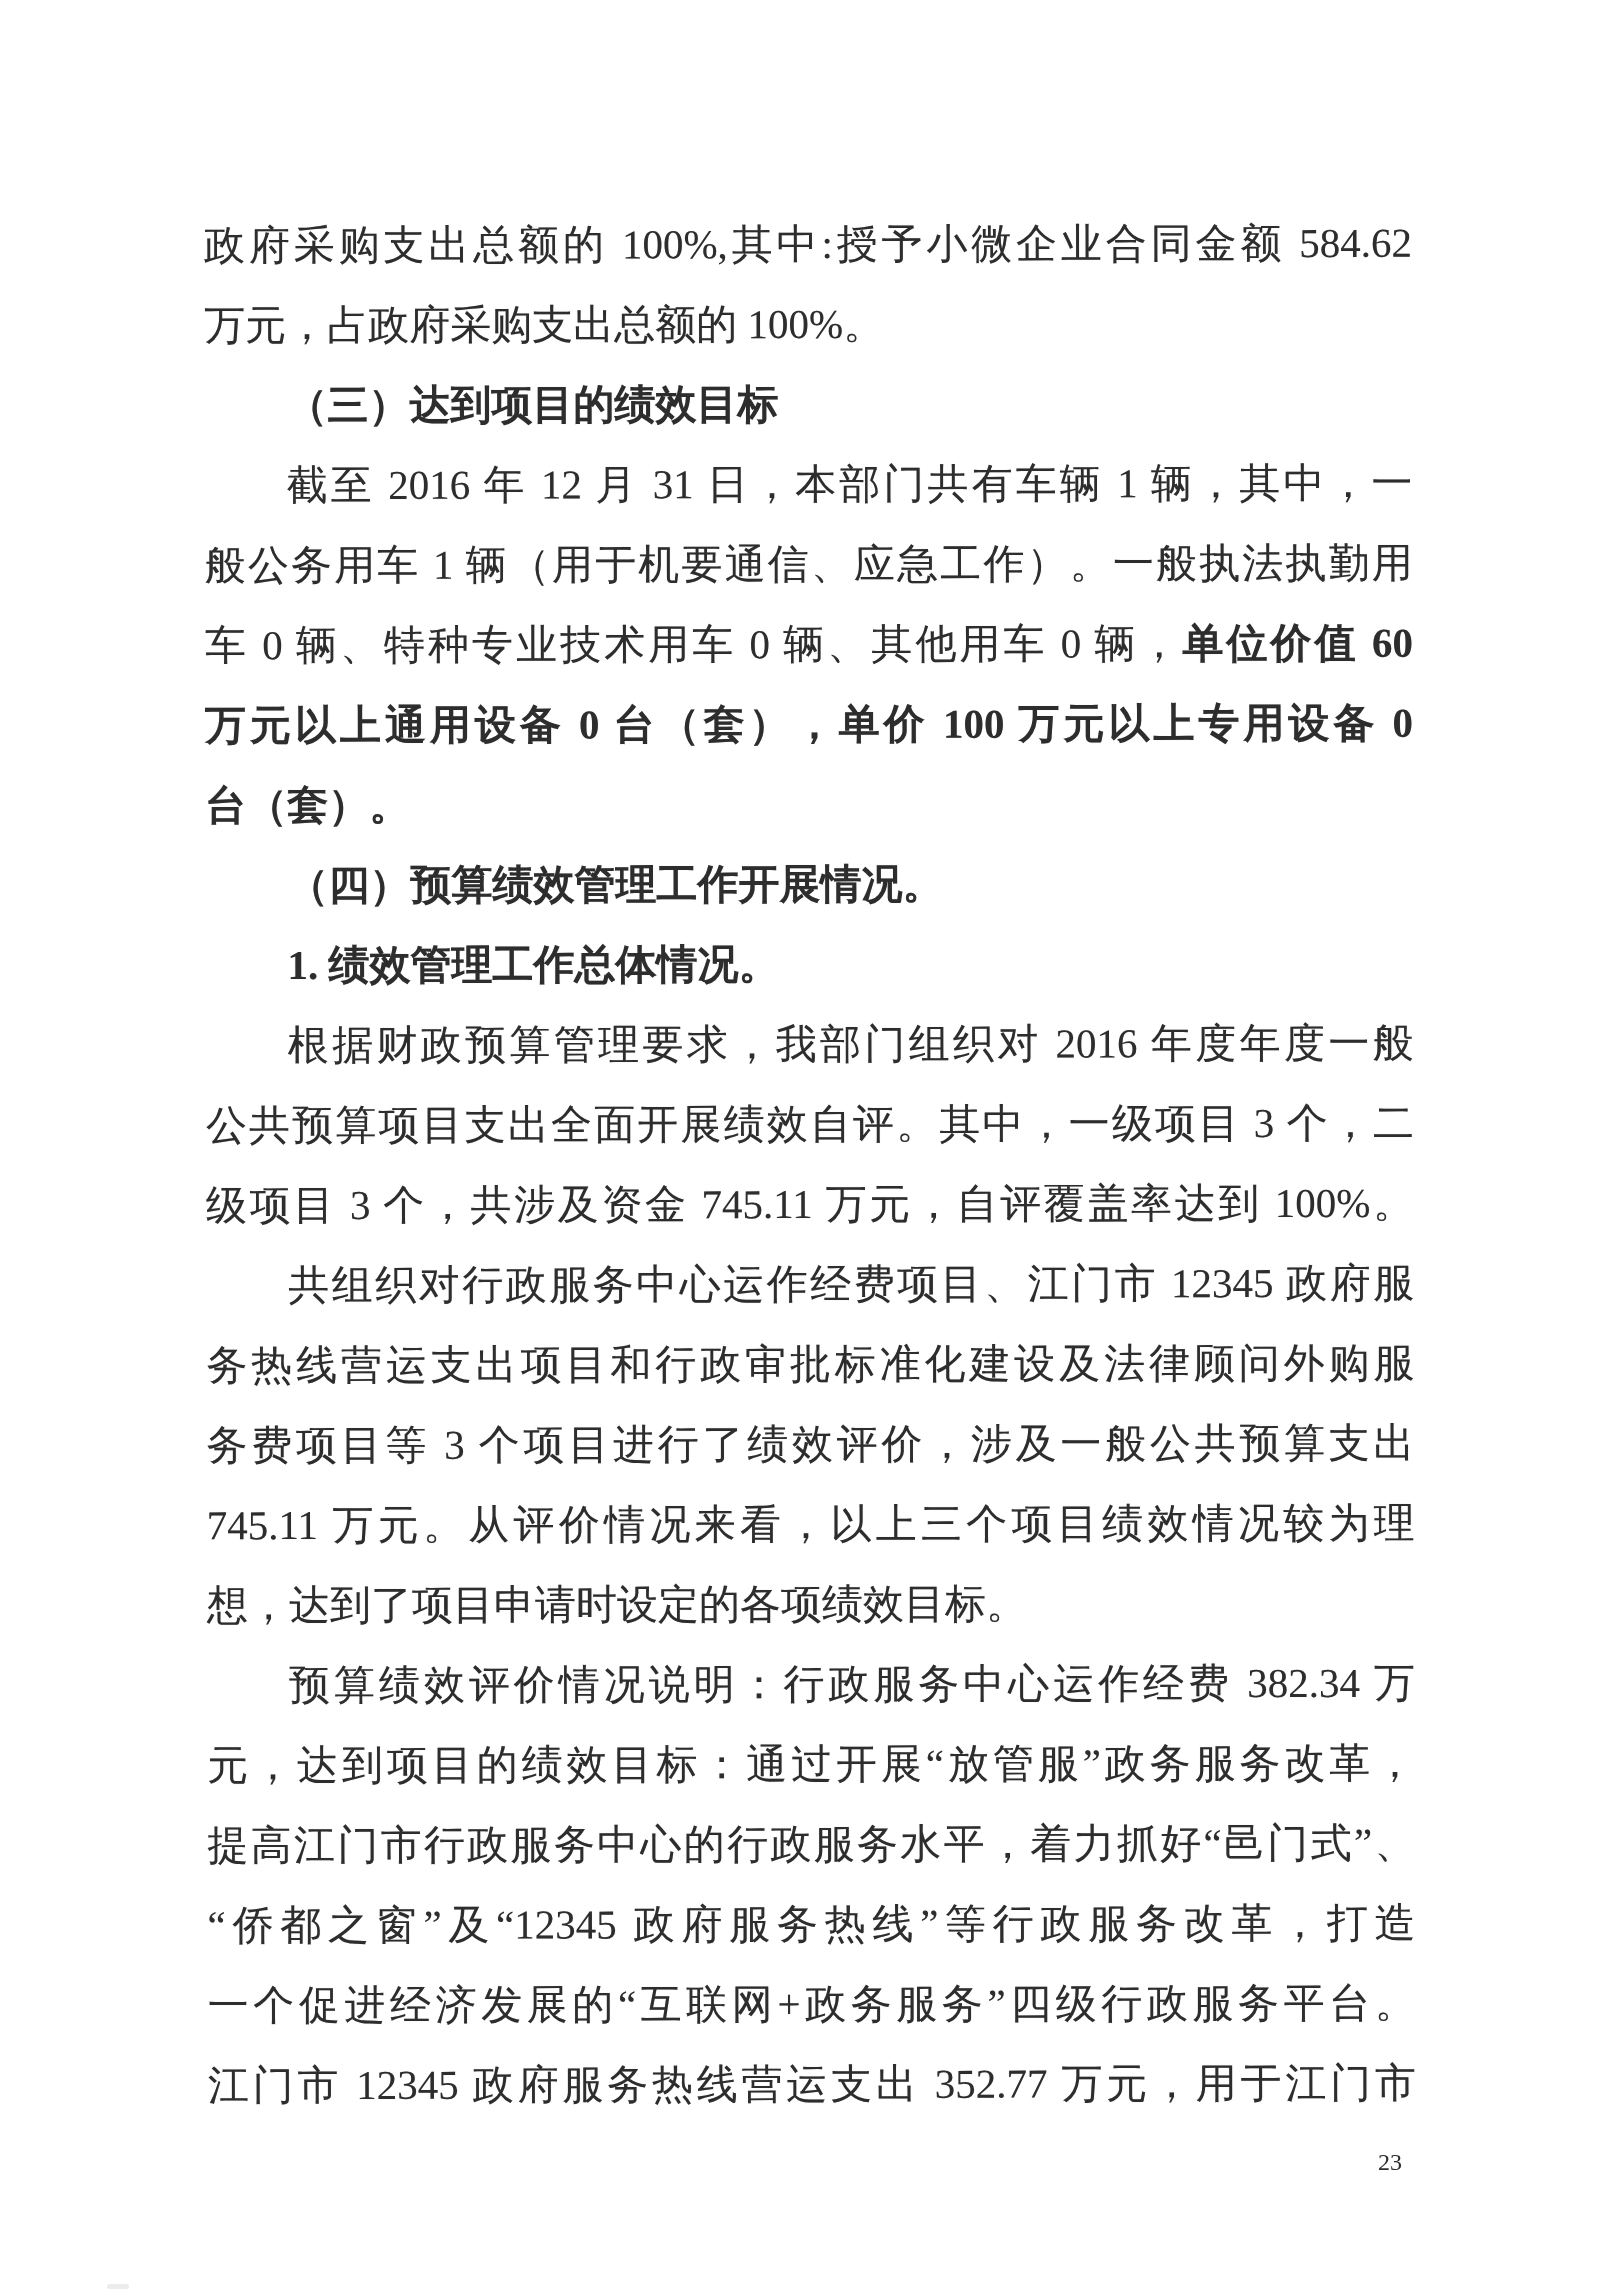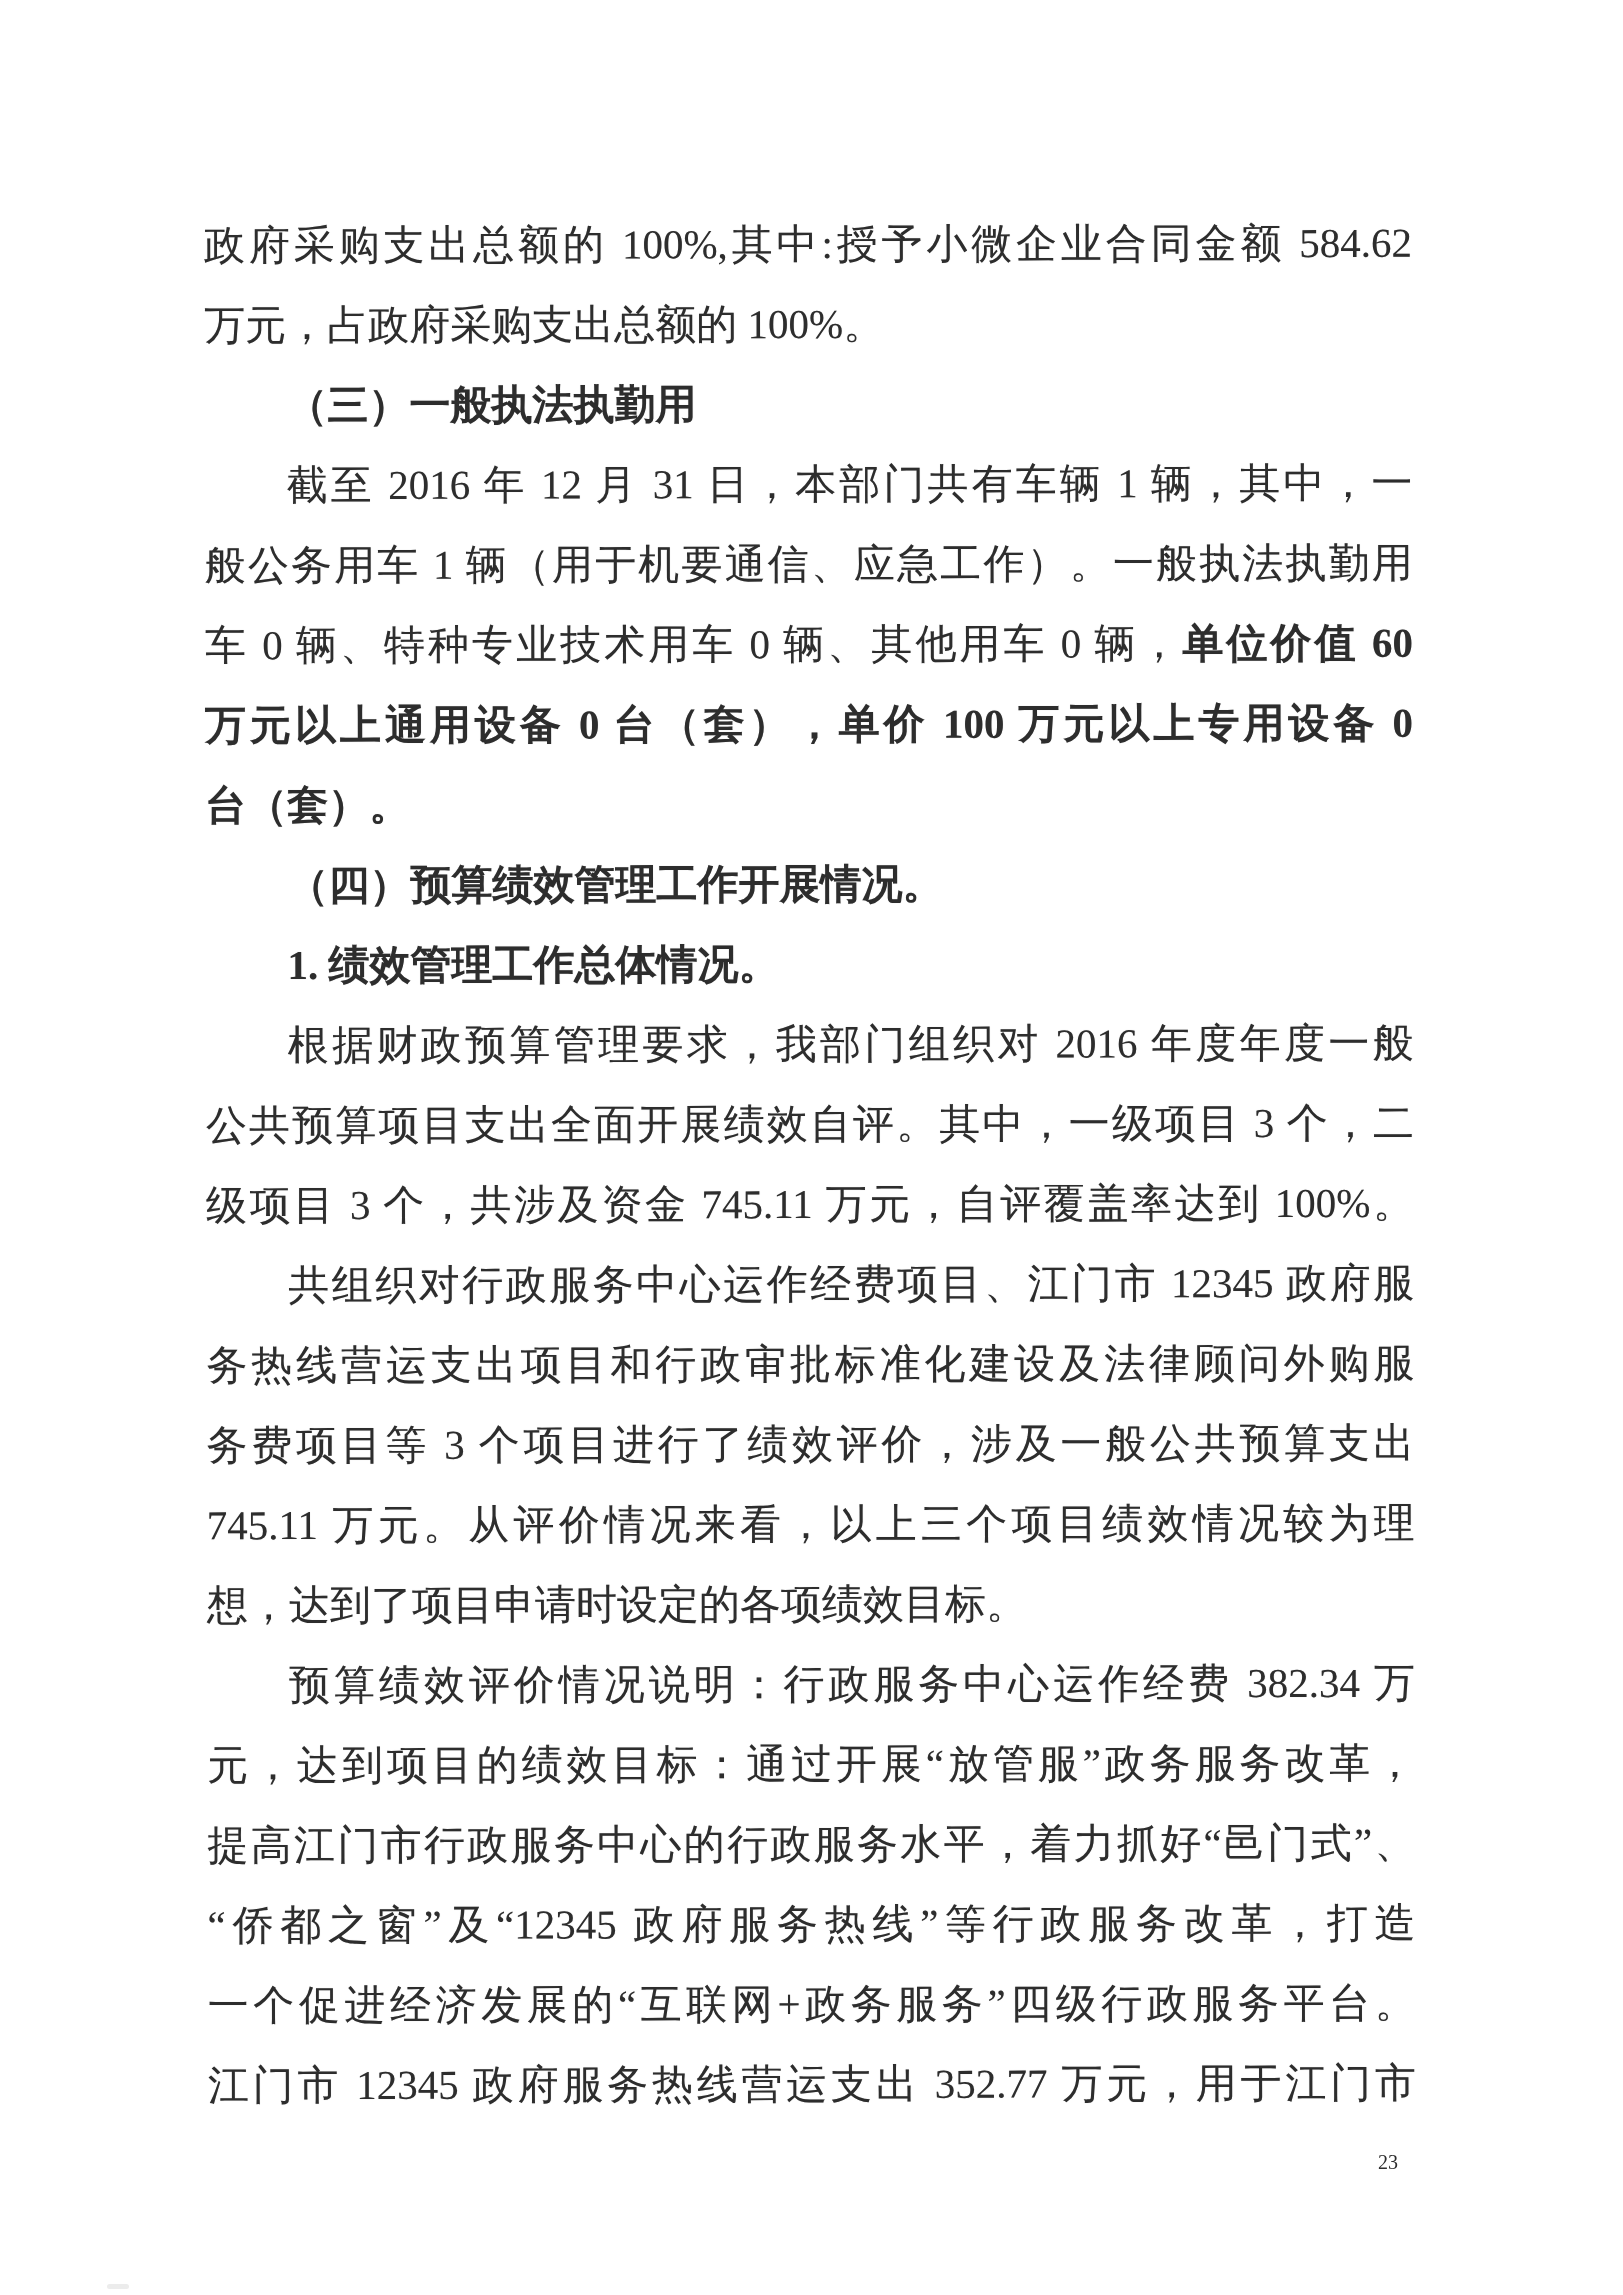--- a/index.html
+++ b/index.html
@@ -38,42 +38,42 @@
   .ind {
     text-indent: 2em;
   }
   .b {
     font-weight: bold;
   }
   .pageno {
     position: absolute;
     left: 1378px;
     top: 2146px;
-    font-size: 20px;
+    font-size: 24px;
     line-height: 33px;
     color: var(--ink, #2d2d2d);
   }
   .artifact {
     position: absolute;
     left: 107px;
     top: 2284px;
     width: 22px;
     height: 4.6px;
     background: #ececec;
     border-radius: 2.6px;
   }
 </style>
 </head>
 <body>
 
 <div class="page">
   <div class="content">
     <div class="line just"><span>政府采购支出总额的 100%,其中:授予小微企业合同金额 584.62</span></div>
     <div class="line"><span>万元，占政府采购支出总额的 100%。</span></div>
-    <div class="line ind"><span class="b">（三）一般执法执勤用</span></div>
+    <div class="line ind"><span class="b">（三）达到项目的绩效目标</span></div>
     <div class="line ind just"><span>截至 2016 年 12 月 31 日，本部门共有车辆 1 辆，其中，一</span></div>
     <div class="line just"><span>般公务用车 1 辆（用于机要通信、应急工作）。一般执法执勤用</span></div>
     <div class="line just"><span>车 0 辆、特种专业技术用车 0 辆、其他用车 0 辆，</span><span class="b">单位价值 60</span></div>
     <div class="line just"><span class="b">万元以上通用设备 0 台（套），单价 100 万元以上专用设备 0</span></div>
     <div class="line"><span class="b">台（套）。</span></div>
     <div class="line ind"><span class="b">（四）预算绩效管理工作开展情况。</span></div>
     <div class="line ind"><span class="b">1. 绩效管理工作总体情况。</span></div>
     <div class="line ind just"><span>根据财政预算管理要求，我部门组织对 2016 年度年度一般</span></div>
     <div class="line just"><span>公共预算项目支出全面开展绩效自评。其中，一级项目 3 个，二</span></div>
     <div class="line just"><span>级项目 3 个，共涉及资金 745.11 万元，自评覆盖率达到 100%。</span></div>

